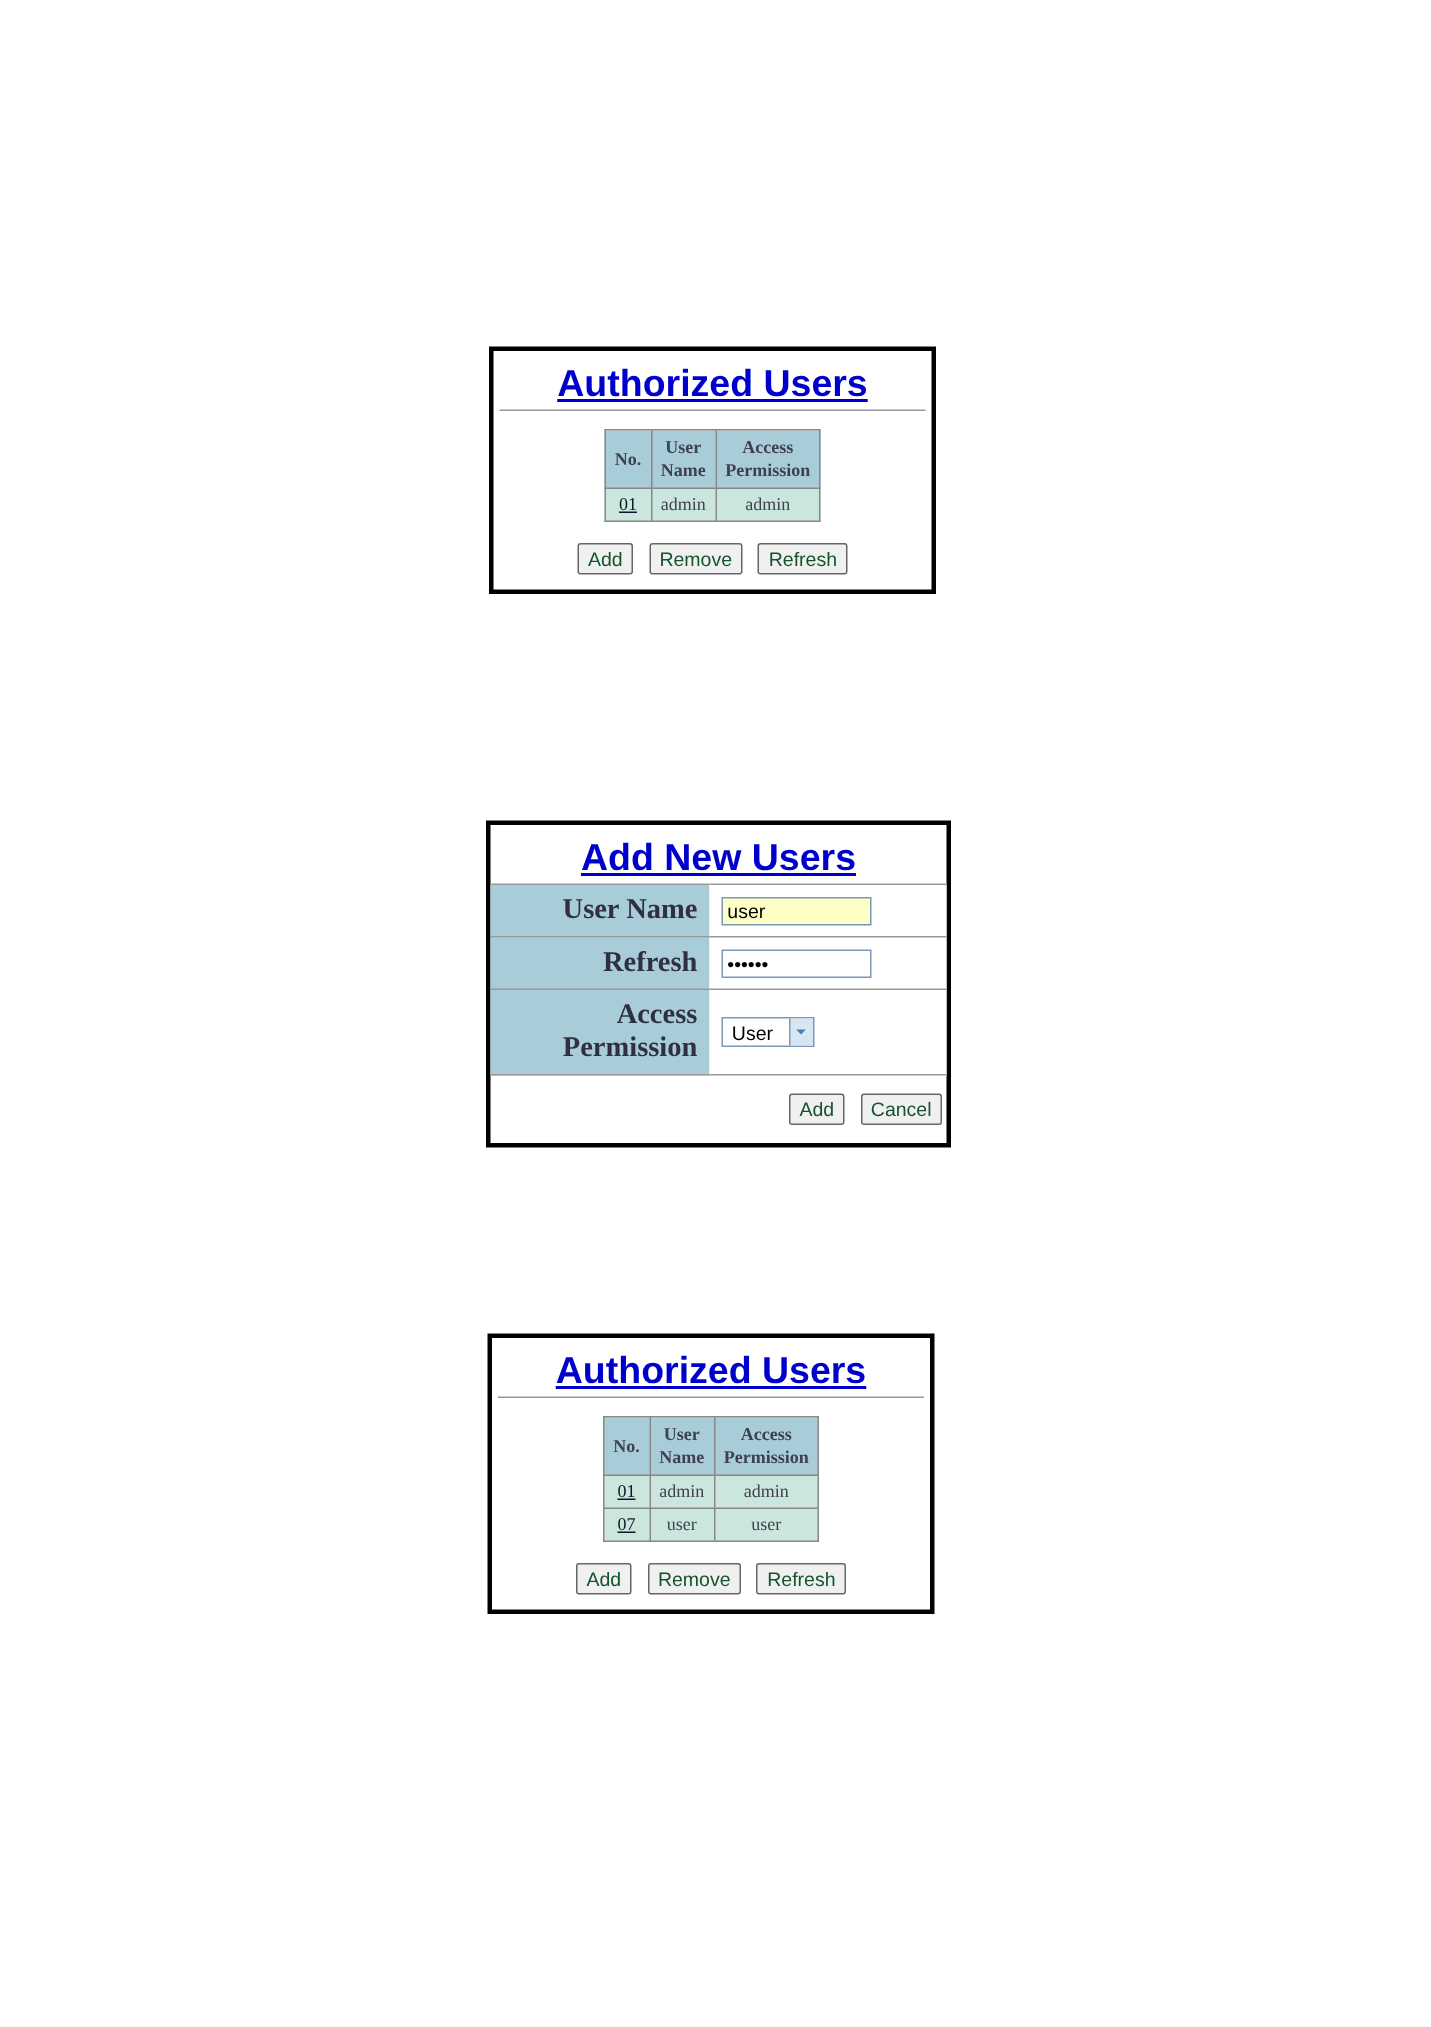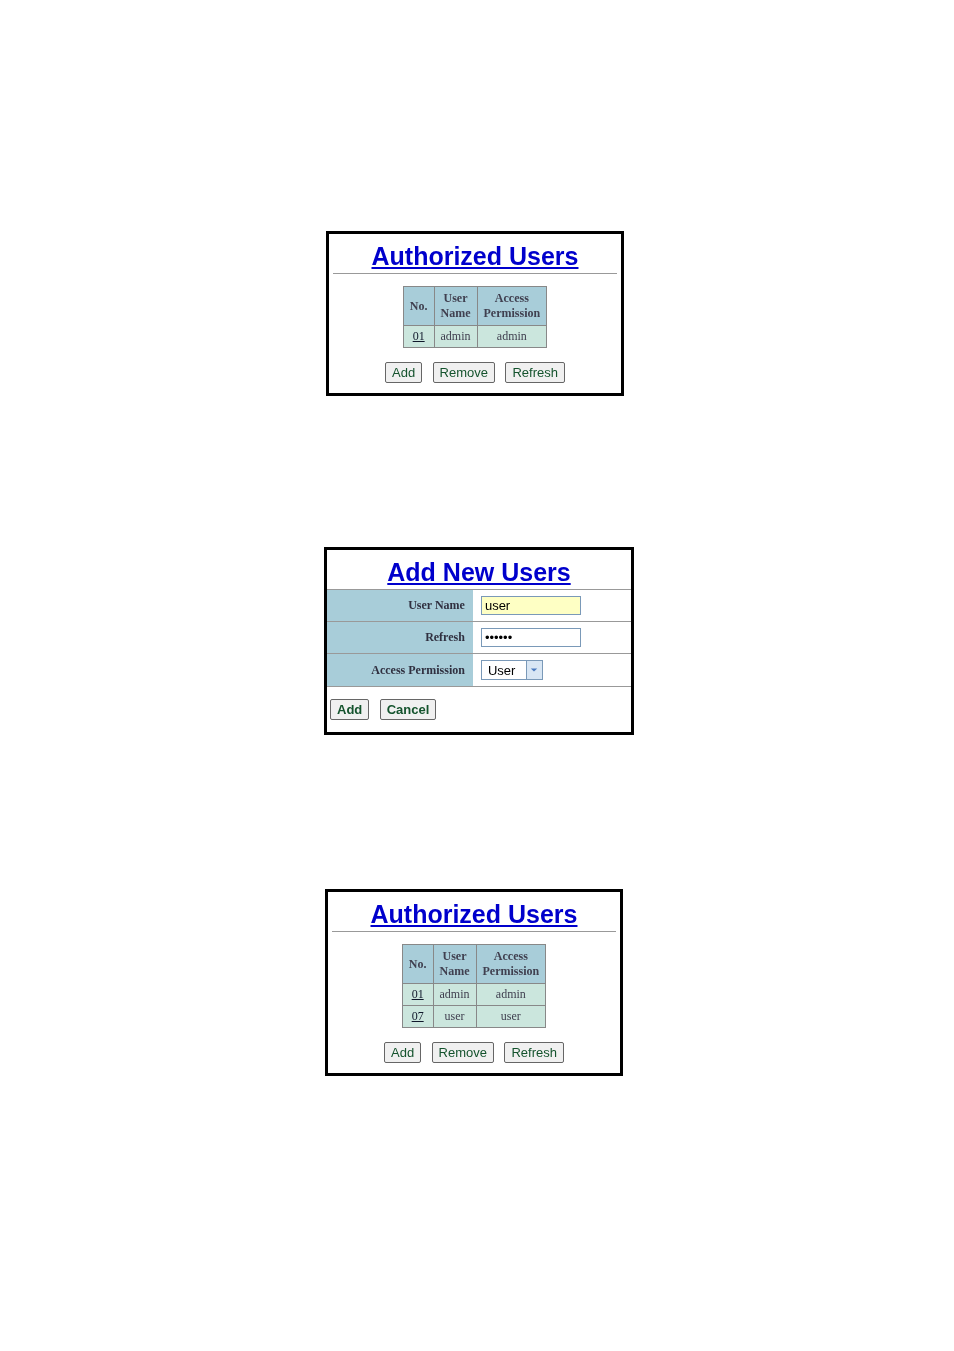--- a/index.html
+++ b/index.html
@@ -82,21 +82,21 @@
       border-bottom: 1px solid #999;
     }
     .form-table td {
       padding: 6px 8px;
       font-family: "Times New Roman", serif;
     }
     .form-table td.label {
       background: #a8cdd9;
       color: #303040;
       font-weight: bold;
-      font-size: 12px;
+      font-size: 19px;
       text-align: right;
       border-top: 1px solid #999;
       width: 48%;
     }
     .form-table td.field {
       background: #fff;
       border-top: 1px solid #999;
     }
     .text-input {
       font-family: Arial, sans-serif;
@@ -127,23 +127,22 @@
       width: 16px;
       height: 18px;
       display: flex;
       align-items: center;
       justify-content: center;
     }
     .select-wrap .sel-btn svg {
       width: 8px; height: 8px;
     }
     .form-btn-row {
-      text-align: left;
+      text-align: right;
       padding: 12px 0 2px 0;
-      font-weight: bold;
     }
     .panel1 { left: 326px; top: 231px; width: 298px; }
     .panel2 { left: 324px; top: 547px; width: 310px; padding: 8px 0 10px 0; }
     .panel3 { left: 325px; top: 889px; width: 298px; }
   </style>
 </head>
 <body>
 
 <div class="panel panel1">
   <div class="panel-title">Authorized Users</div>

